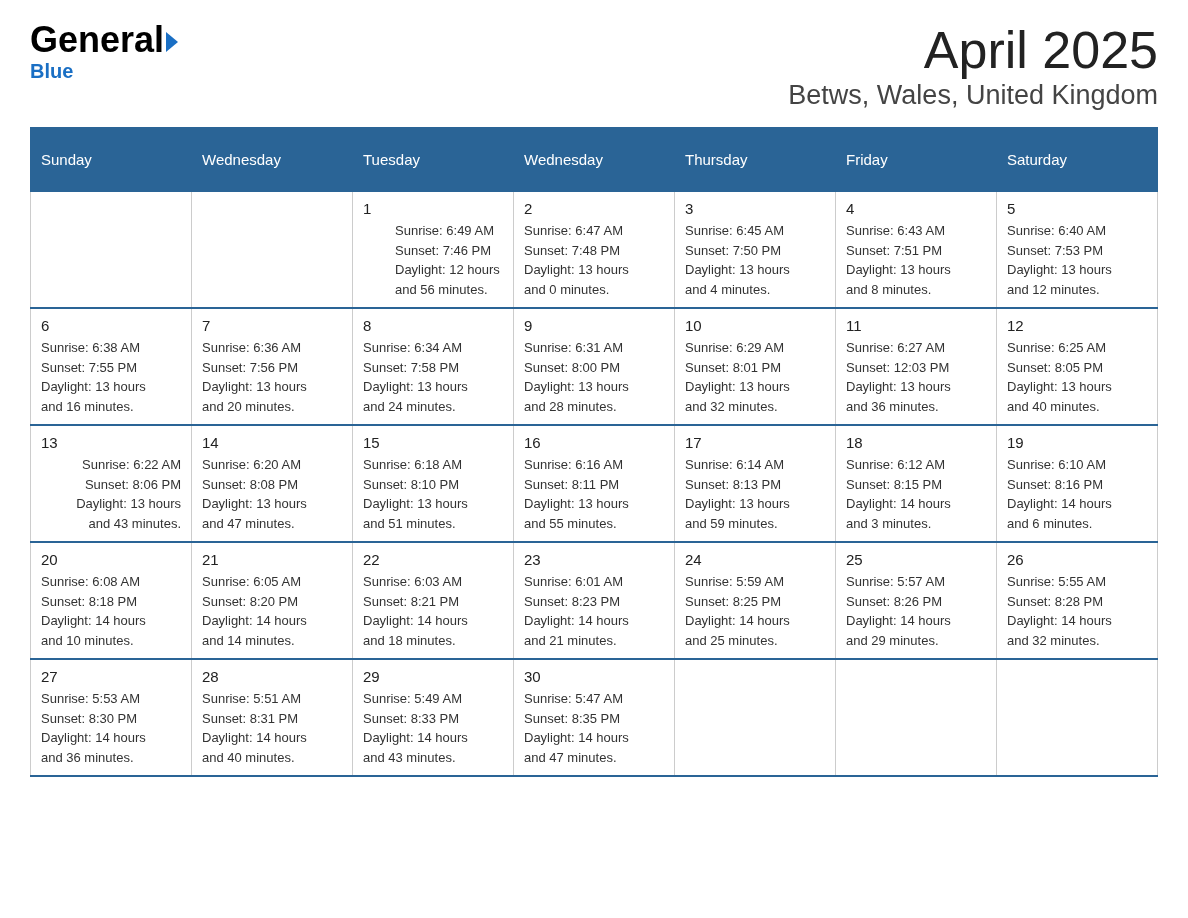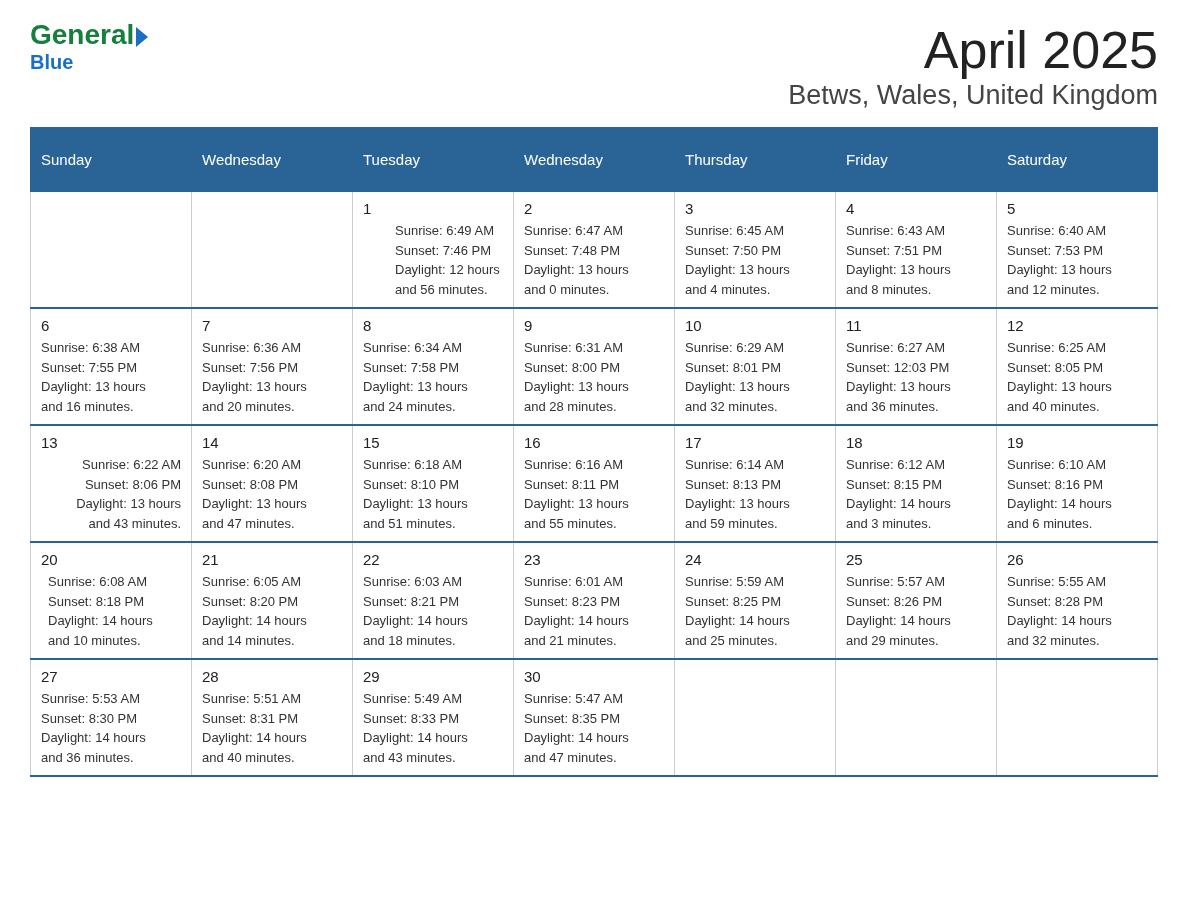--- a/index.html
+++ b/index.html
@@ -15,23 +15,23 @@
       justify-content: space-between;
       align-items: flex-start;
       margin-bottom: 16px;
     }
     .logo-area {
       display: flex;
       flex-direction: column;
       align-items: flex-start;
     }
     .logo-text {
-      font-size: 28px;
+      font-size: 36px;
       font-weight: bold;
-      color: #15803d;
+      color: #000000;
       line-height: 1.1;
     }
     .logo-arrow {
       display: inline-block;
       width: 0;
       height: 0;
       border-left: 12px solid #1a6fc4;
       border-top: 10px solid transparent;
       border-bottom: 10px solid transparent;
       margin-left: 2px;
@@ -262,21 +262,21 @@
           <span class="day-number">19</span>
           <div class="day-info" style="white-space: pre-line;">Sunrise: 6:10 AM
 Sunset: 8:16 PM
 Daylight: 14 hours
 and 6 minutes.</div>
         </td>
       </tr>
       <tr>
         <td>
           <span class="day-number">20</span>
-          <div class="day-info" style="white-space: pre-line; margin-left: 7px;">Sunrise: 6:08 AM
+          <div class="day-info" style="white-space: pre-line;">Sunrise: 6:08 AM
 Sunset: 8:18 PM
 Daylight: 14 hours
 and 10 minutes.</div>
         </td>
         <td>
           <span class="day-number">21</span>
           <div class="day-info" style="white-space: pre-line;">Sunrise: 6:05 AM
 Sunset: 8:20 PM
 Daylight: 14 hours
 and 14 minutes.</div>

